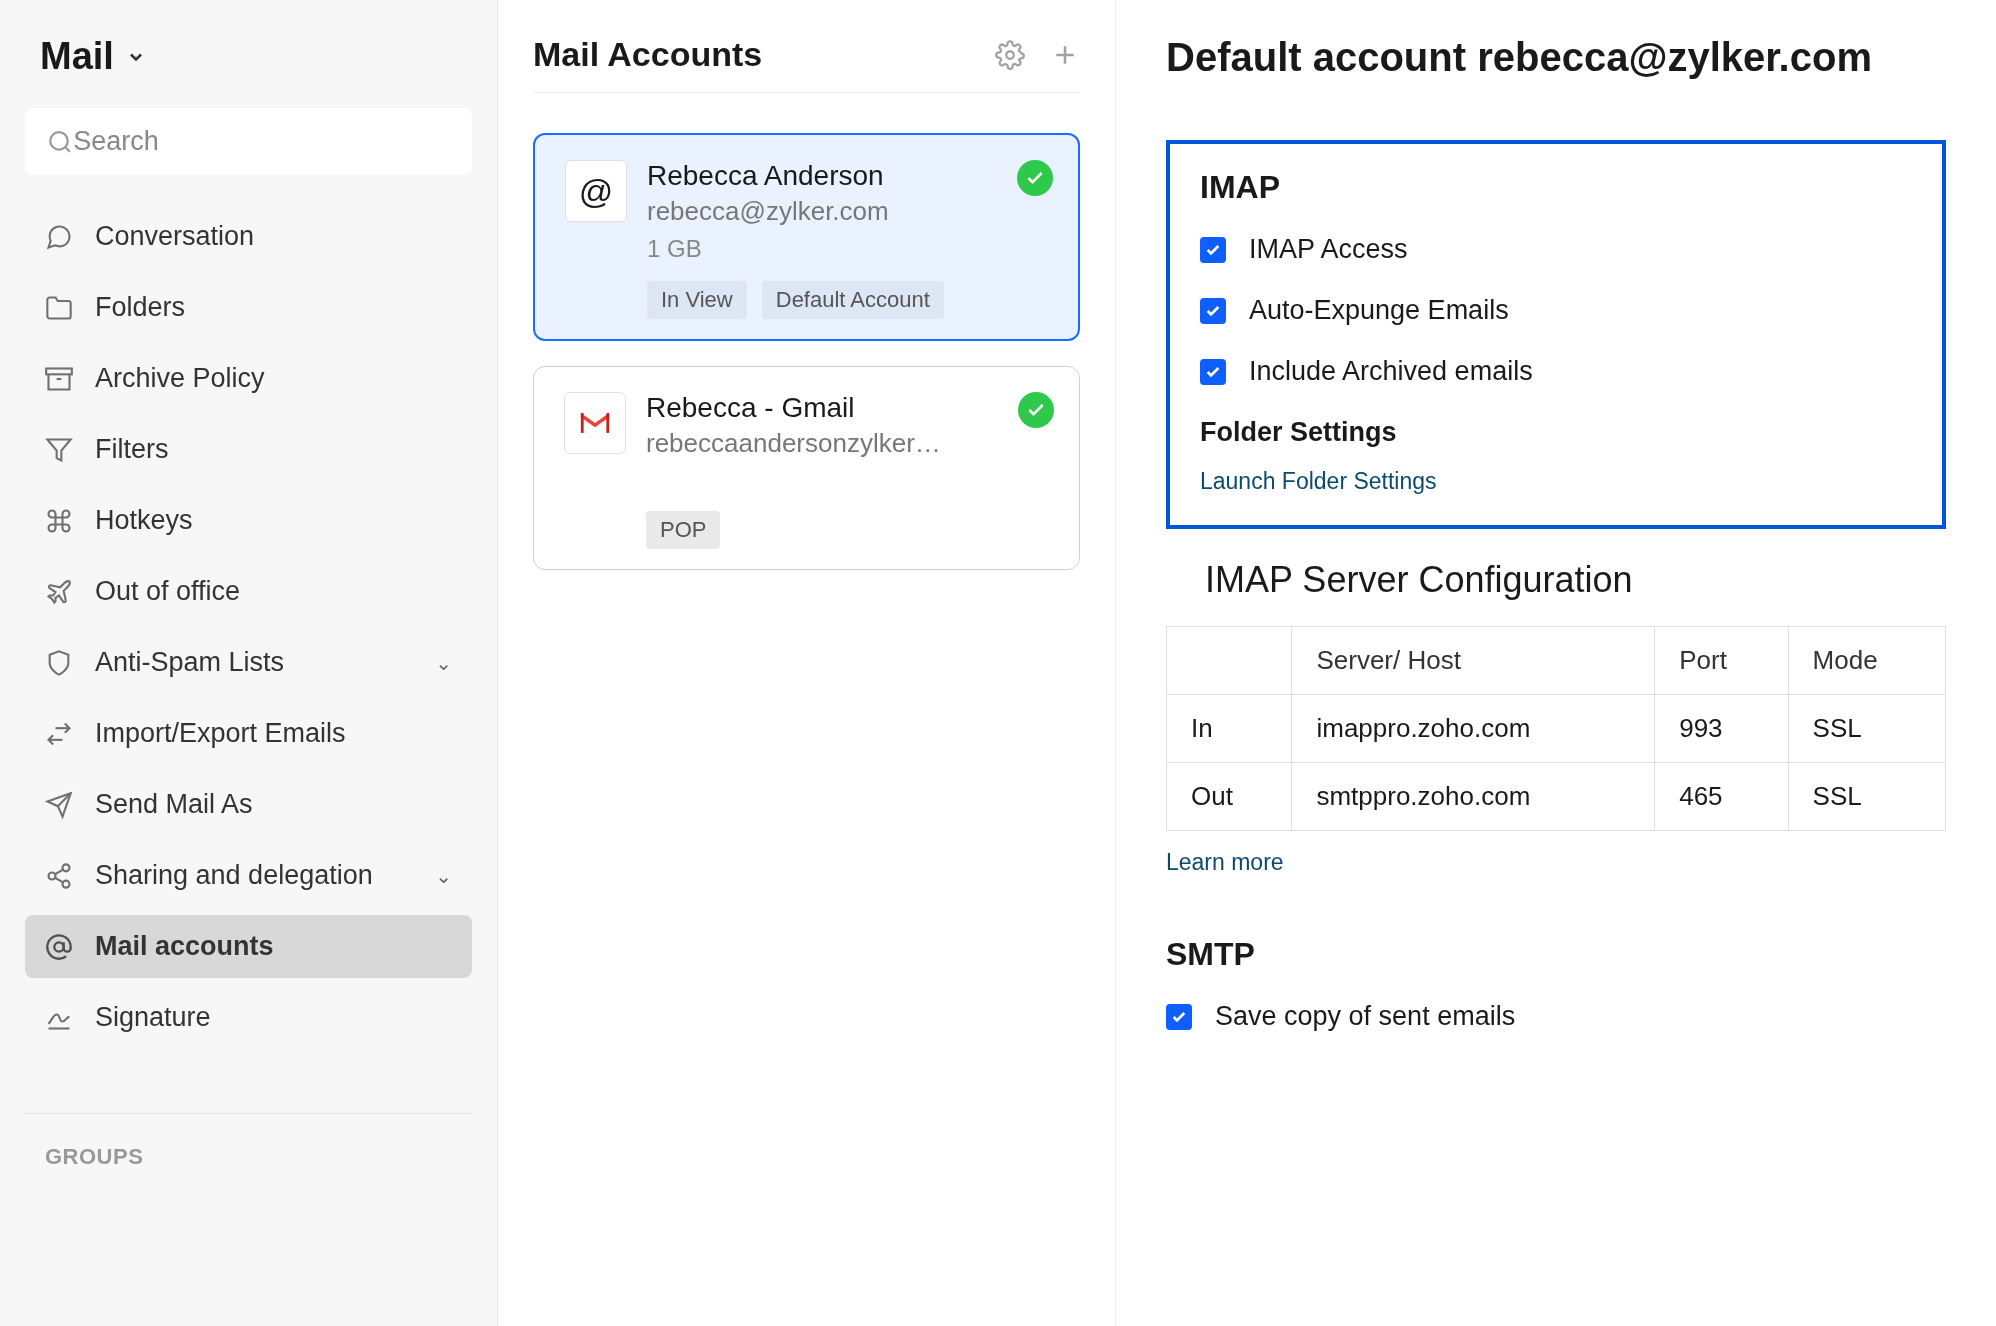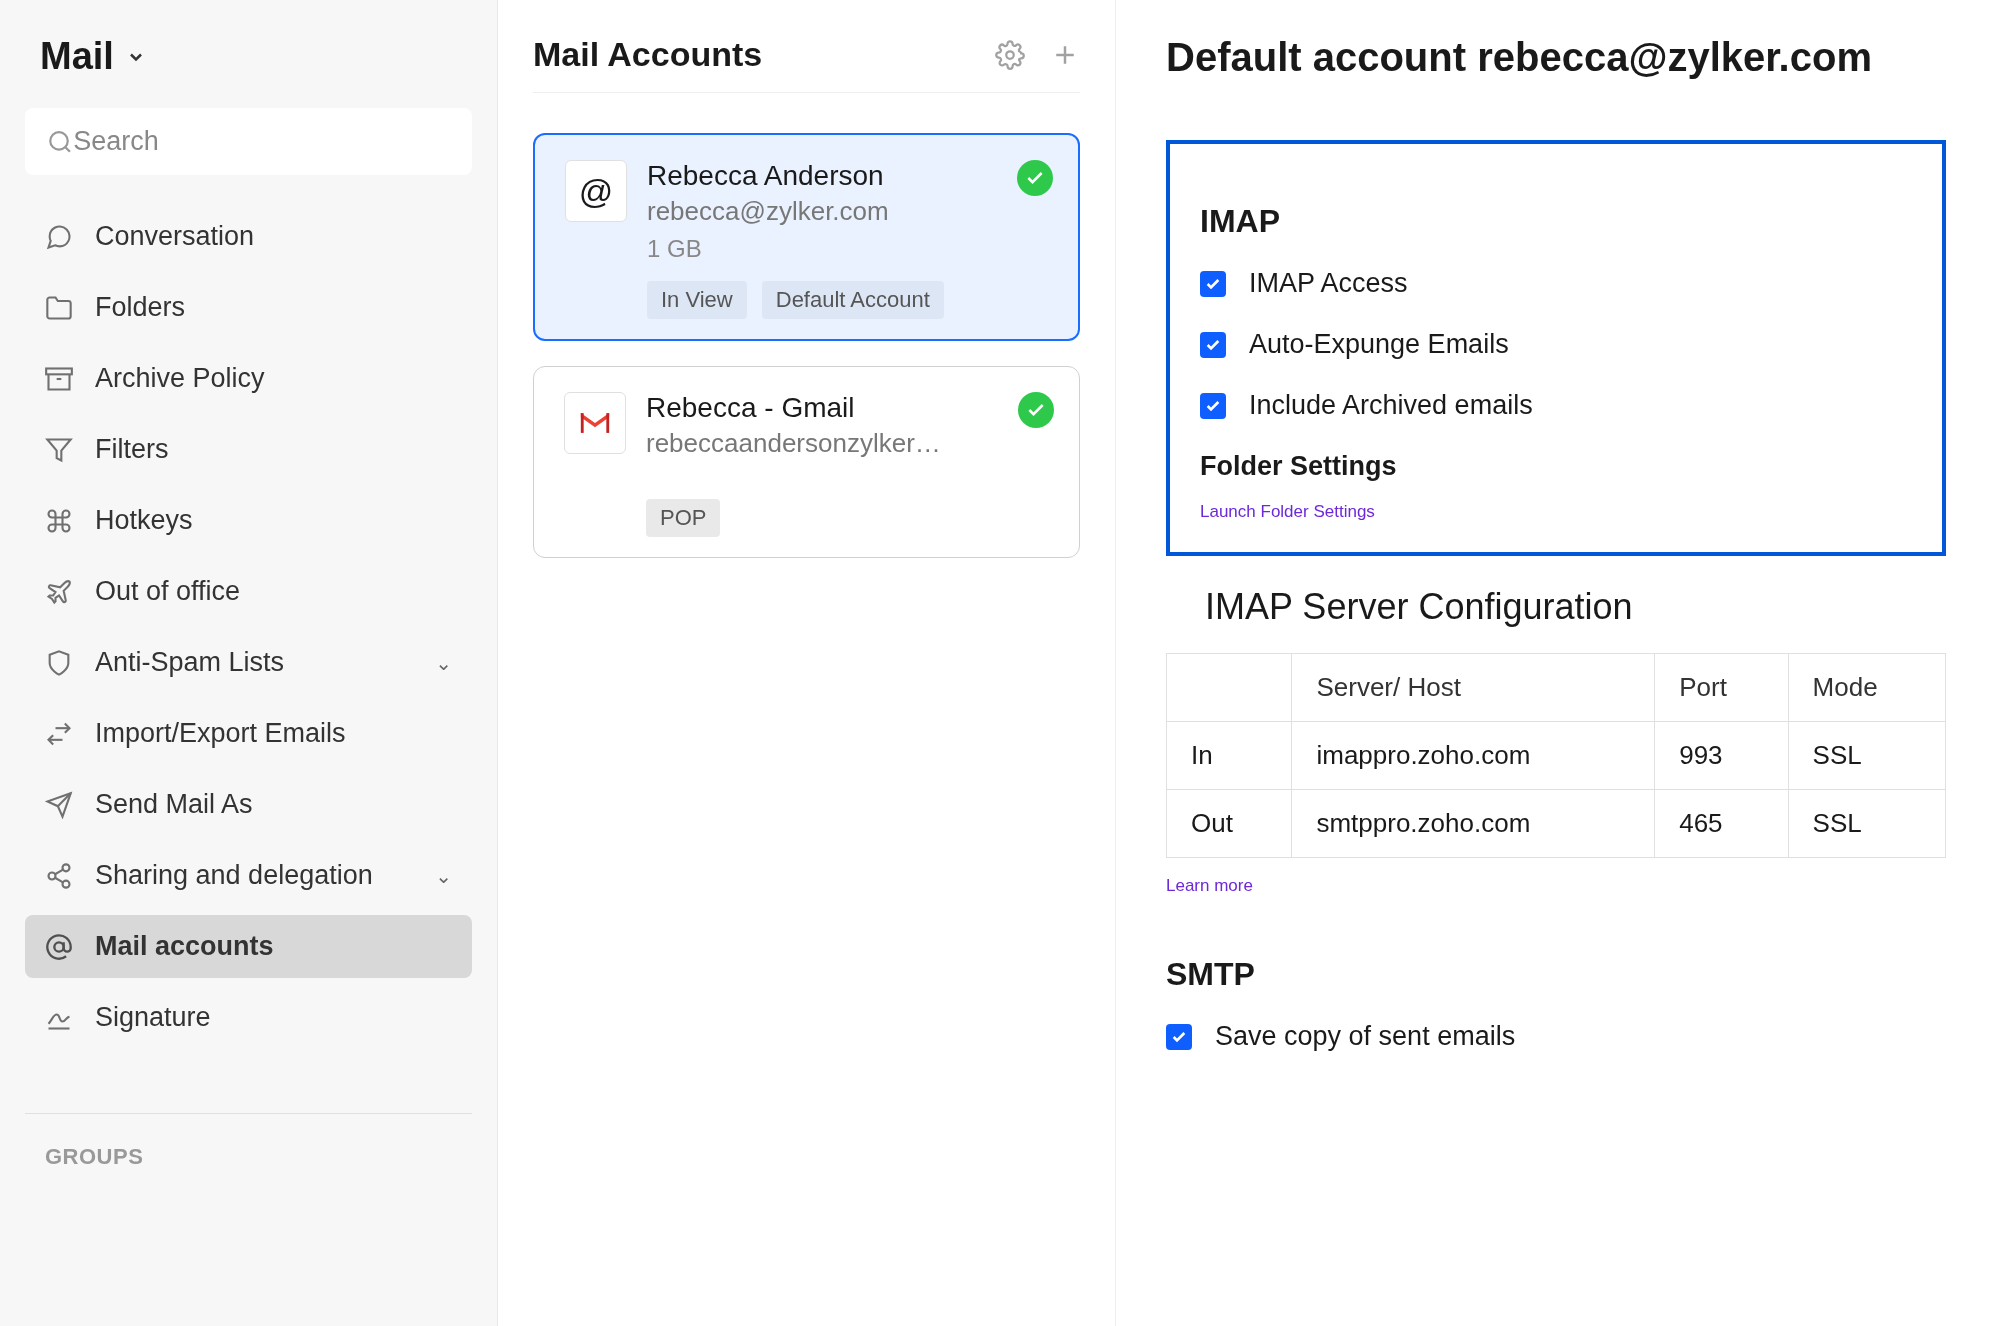--- a/index.html
+++ b/index.html
@@ -167,21 +167,20 @@
     }
     .highlight-box {
       border: 4px solid #0057d8;
       padding: 25px 30px 30px 30px;
       margin-bottom: 30px;
     }
     .section-heading {
       font-size: 32px;
       font-weight: 700;
       margin-bottom: 28px;
-      margin-top: 34px;
     }
     .sub-heading {
       font-size: 27px;
       font-weight: 700;
       margin-top: 30px;
       margin-bottom: 20px;
     }
     .checkbox-row {
       display: flex;
       align-items: center;
@@ -192,21 +191,21 @@
     .cbox {
       width: 26px; height: 26px;
       background: #0f5eff;
       border-radius: 4px;
       display: flex;
       align-items: center;
       justify-content: center;
       flex-shrink: 0;
     }
     .cbox svg { stroke: #fff; }
-    .link { color: #6d28d9; font-size: 17px; cursor: pointer; }
+    .link { color: #0c4a6e; font-size: 23px; cursor: pointer; }
     .config-table {
       border-collapse: collapse;
       width: 100%;
       margin-bottom: 18px;
       font-size: 26px;
     }
     .config-table th, .config-table td {
       border: 1px solid #e0e0e0;
       padding: 18px 24px;
       text-align: left;
@@ -371,21 +370,21 @@
       <div class="account-avatar">
         <svg class="gmail-svg" width="34" height="26" viewBox="0 0 24 18">
             <path fill="#EA4335" d="M2 2l10 7L22 2v3l-10 7L2 5z"></path>
             <path fill="#C5221F" d="M2 2h2v14H2z"></path>
             <path fill="#C5221F" d="M20 2h2v14h-2z"></path>
           </svg>
       </div>
       <div class="account-info">
         <div class="account-name">Rebecca - Gmail</div>
         <div class="account-email">rebeccaandersonzylker@g…</div>
-        <div class="account-tags" style="margin-top:40px;">
+        <div class="account-tags" style="margin-top:52px;">
           <span class="tag">POP</span>
         </div>
       </div>
     </div>
   </div>
 </section>
 
 <main class="main">
   <h1 class="main-title">Default account rebecca@zylker.com</h1>
 

